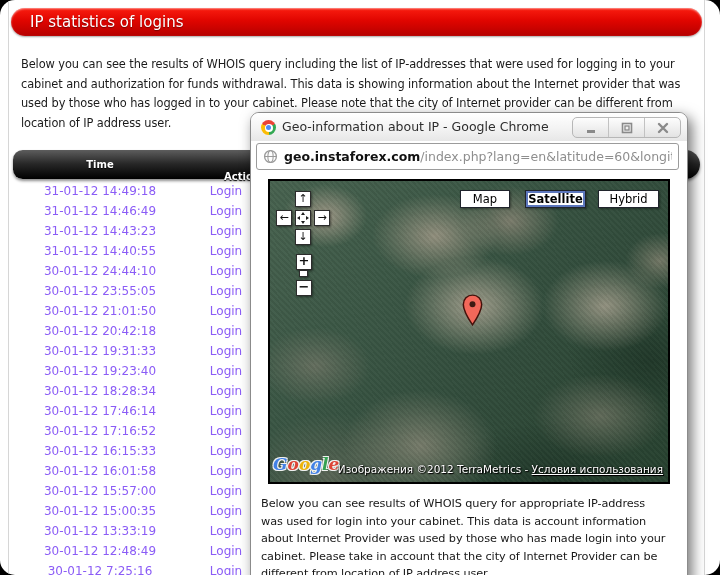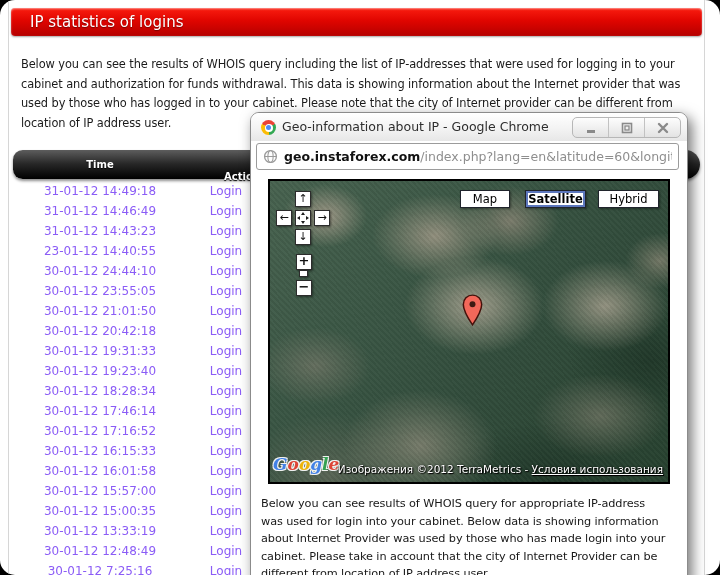--- a/index.html
+++ b/index.html
@@ -4,21 +4,21 @@
 <style>
   html,body{margin:0;padding:0;width:720px;height:575px;}
   body{background:#000;position:relative;overflow:hidden;
        font-family:"DejaVu Sans","Liberation Sans",sans-serif;}
 
   
   .page{position:absolute;inset:0;background:#fff;border-radius:15px;overflow:hidden;}
   .side-line{position:absolute;top:0;bottom:0;width:0;border-left:1px solid #d6d6d6;}
   .side-line.left{left:8px;} .side-line.right{left:704px;}
 
-  .header-bar{position:absolute;left:11px;top:8px;width:691px;height:28px;border-radius:4px;
+  .header-bar{position:absolute;left:11px;top:8px;width:691px;height:28px;border-radius:14px;
     background:linear-gradient(180deg,#fa1d10 0%,#e00500 45%,#b50000 100%);
     box-shadow:inset 0 1px 2px rgba(255,255,255,.55),0 1px 2px rgba(0,0,0,.35);}
   .header-bar .title{color:#fff;font-size:15px;line-height:28px;padding-left:19px;
     text-shadow:0 1px 1px rgba(0,0,0,.4);}
 
   .intro{position:absolute;left:21px;top:55px;width:682px;color:#1b1b1b;}
   .intro .iline{font-size:11.4px;line-height:19.5px;white-space:nowrap;letter-spacing:-0.1px;}
 
   
   .tbl-head{position:absolute;left:13px;top:150px;width:687px;height:29px;
@@ -121,21 +121,21 @@
     </div>
 
   <div class="tbl-head">
     <span class="th-time">Time</span>
     <span class="th-action">Action</span>
   </div>
   <div class="tbl-body">
       <div class="trow"><span class="cell-time">31-01-12 14:49:18</span><span class="cell-action">Login</span></div>
       <div class="trow"><span class="cell-time">31-01-12 14:46:49</span><span class="cell-action">Login</span></div>
       <div class="trow"><span class="cell-time">31-01-12 14:43:23</span><span class="cell-action">Login</span></div>
-      <div class="trow"><span class="cell-time">23-01-12 14:40:55</span><span class="cell-action">Login</span></div>
+      <div class="trow"><span class="cell-time">31-01-12 14:40:55</span><span class="cell-action">Login</span></div>
       <div class="trow"><span class="cell-time">30-01-12 24:44:10</span><span class="cell-action">Login</span></div>
       <div class="trow"><span class="cell-time">30-01-12 23:55:05</span><span class="cell-action">Login</span></div>
       <div class="trow"><span class="cell-time">30-01-12 21:01:50</span><span class="cell-action">Login</span></div>
       <div class="trow"><span class="cell-time">30-01-12 20:42:18</span><span class="cell-action">Login</span></div>
       <div class="trow"><span class="cell-time">30-01-12 19:31:33</span><span class="cell-action">Login</span></div>
       <div class="trow"><span class="cell-time">30-01-12 19:23:40</span><span class="cell-action">Login</span></div>
       <div class="trow"><span class="cell-time">30-01-12 18:28:34</span><span class="cell-action">Login</span></div>
       <div class="trow"><span class="cell-time">30-01-12 17:46:14</span><span class="cell-action">Login</span></div>
       <div class="trow"><span class="cell-time">30-01-12 17:16:52</span><span class="cell-action">Login</span></div>
       <div class="trow"><span class="cell-time">30-01-12 16:15:33</span><span class="cell-action">Login</span></div>
@@ -208,19 +208,19 @@
         <path d="M12 1 C6 1 1.5 5.7 1.5 11.7 C1.5 19.5 12 35 12 35 C12 35 22.5 19.5 22.5 11.7 C22.5 5.7 18 1 12 1 Z" fill="#f2685a" stroke="#43110b" stroke-width="1.7"></path>
         <circle cx="12" cy="11.5" r="3.4" fill="#3f1a12"></circle>
       </svg>
 
       <div class="glogo"><span style="color: rgb(66, 133, 244);">G</span><span style="color: rgb(234, 67, 53);">o</span><span style="color: rgb(251, 188, 5);">o</span><span style="color: rgb(66, 133, 244);">g</span><span style="color: rgb(52, 168, 83);">l</span><span style="color: rgb(234, 67, 53);">e</span></div>
       <div class="attribution"><span>Изображения ©2012 TerraMetrics - </span><a>Условия использования</a></div>
     </div>
 
     <div class="popup-desc">
         <div class="dline">Below you can see results of WHOIS query for appropriate IP-address</div>
-        <div class="dline">was used for login into your cabinet. Below data is showing information</div>
+        <div class="dline">was used for login into your cabinet. This data is account information</div>
         <div class="dline">about Internet Provider was used by those who has made login into your</div>
         <div class="dline">cabinet. Please take in account that the city of Internet Provider can be</div>
         <div class="dline">different from location of IP address user.</div>
       </div>
   </div>
 </div>
 
 </body></html>

